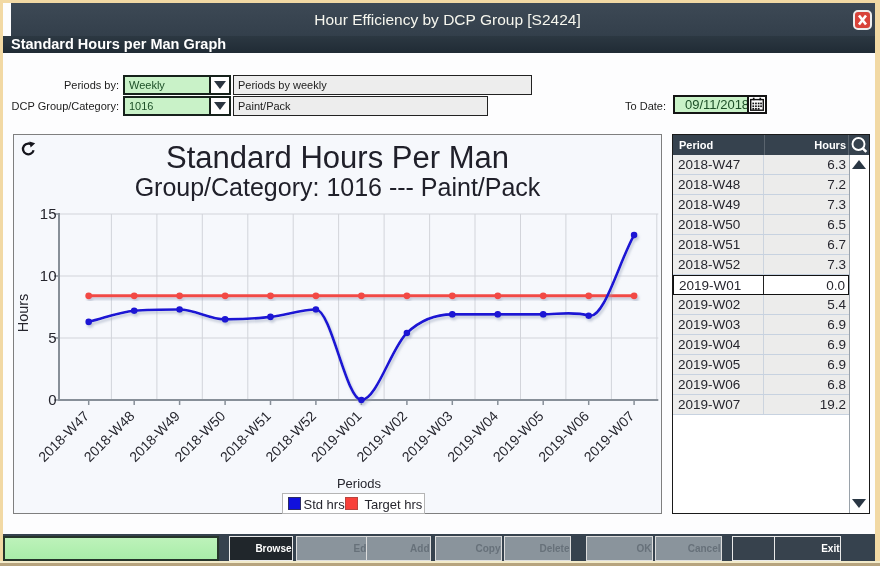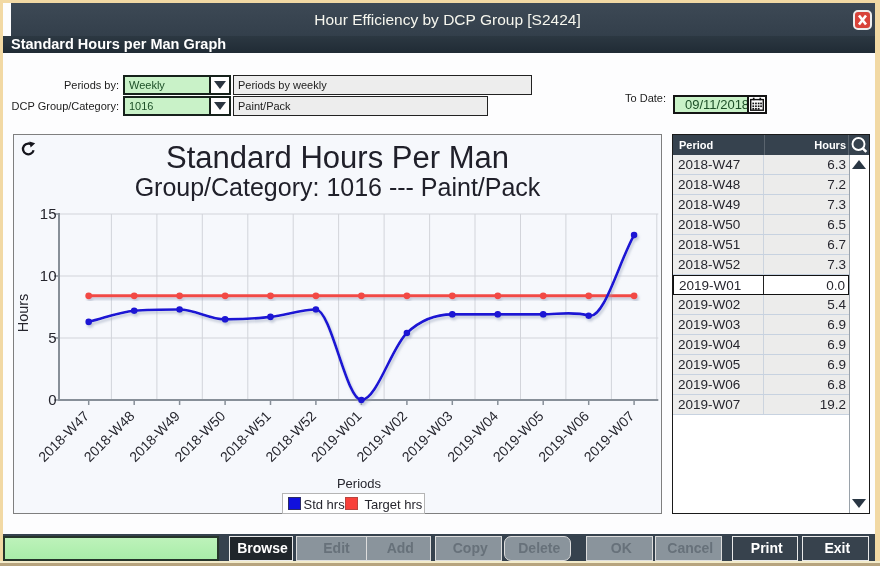--- a/index.html
+++ b/index.html
@@ -31,21 +31,21 @@
 .trow .pc { position:absolute; left:5px; top:2px; }
 .trow .hc { position:absolute; right:3px; top:2px; }
 .trow:after { content:""; position:absolute; left:90px; top:0; width:1px; height:19px; background:#ccd4de; }
 .trow.sel { background:#ffffff; border:1px solid #111; }
 .trow.sel:after { background:#222; height:18px; left:89px; }
 #sbar { position:absolute; left:176px; top:20px; width:20px; height:358px; background:#ffffff; border-left:1px solid #9aa2aa; }
 .tri-up { width:0; height:0; border-left:7px solid transparent; border-right:7px solid transparent; border-bottom:9px solid #2a3744; position:absolute; left:2px; top:5px; }
 .tri-dn { width:0; height:0; border-left:7px solid transparent; border-right:7px solid transparent; border-top:9px solid #2a3744; position:absolute; left:2px; bottom:5px; }
 #bbar { left:3px; top:534px; width:873px; height:27px; background:#36424e; }
 #greenf { left:3px; top:536px; width:216px; height:25px; background:linear-gradient(#bdf2ba,#a9eda9); border:2px solid #26352b; }
-.btn { position:absolute; top:536px; height:25px; font-size:14px; font-weight:bold; text-align:center; padding-left:4px; line-height:23px; }
+.btn { position:absolute; top:536px; height:25px; font-size:10px; font-weight:bold; text-align:right; padding-left:4px; line-height:23px; }
 .btn.on { background:#20262b; border:1.5px solid #e9e9e9; color:#ffffff; }
 .btn.off { background:#8a949c; border:1.5px solid #dddddd; color:#67717a; }
 .btn.dark { background:#37424d; border:1.5px solid #e9e9e9; color:#ffffff; }
 </style></head>
 <body>
 <div class="abs" id="titlebar">Hour Efficiency by DCP Group [S2424]</div>
 <div class="abs" id="bar2">Standard Hours per Man Graph</div>
 <div class="abs" id="xbtn"><svg width="15" height="16" viewBox="0 0 15 16">
       <path d="M 4 3.5 L 11 12.5 M 11 3.5 L 4 12.5" stroke="#fff" stroke-width="2.6"></path>
     </svg></div>
@@ -57,21 +57,21 @@
   </div>
 <div class="fld gray" style="left:233px;top:75px;width:299px;height:20px;">Periods by weekly</div>
 
 <div class="lbl" style="left:0px;top:100px;width:119px;">DCP Group/Category:</div>
 <div class="ddwrap" style="left:123px;top:96px;width:108px;height:20px;">
     <span class="txt">1016</span>
     <span class="ddbtn"></span>
   </div>
 <div class="fld gray" style="left:233px;top:96px;width:255px;height:20px;">Paint/Pack</div>
 
-<div class="lbl" style="left:560px;top:92px;width:106px;">To Date:</div>
+<div class="lbl" style="left:560px;top:100px;width:106px;">To Date:</div>
 <div class="fld" style="left:673px;top:95px;width:74px;height:19px;background:#c9f2c8;border:2px solid #141414;border-right:none;font-size:13px;line-height:15px;padding-left:10px;color:#1c4f27;">09/11/2018</div>
 <div class="abs" style="left:747px;top:95px;width:20px;height:19px;border:2px solid #141414;background:#fff;">
 <svg width="16" height="15" viewBox="0 0 16 15" style="position:absolute;left:0;top:0">
       <rect x="1.7" y="2.6" width="12.6" height="10.6" fill="none" stroke="#111" stroke-width="1.4"></rect>
       <line x1="4.7" y1="0.7" x2="4.7" y2="3.2" stroke="#111" stroke-width="1.7"></line>
       <line x1="11.3" y1="0.7" x2="11.3" y2="3.2" stroke="#111" stroke-width="1.7"></line>
       <g fill="#111">
         <rect x="3.4" y="5.6" width="1.7" height="1.7"></rect>
         <rect x="6.1" y="5.6" width="1.7" height="1.7"></rect>
         <rect x="8.8" y="5.6" width="1.7" height="1.7"></rect>
@@ -270,22 +270,22 @@
 <div class="tri-dn"></div>
 </div>
 </div>
 
 <div class="abs" id="bbar"></div>
 <div class="abs" id="greenf"></div>
 <div class="btn on" style="left:228.5px;width:64px;">Browse</div>
 <div class="btn off" style="left:295.5px;width:78px;">Edit</div>
 <div class="btn off" style="left:366px;width:64.5px;">Add</div>
 <div class="btn off" style="left:435px;width:66.5px;">Copy</div>
-<div class="btn off" style="left:504px;width:66.5px;border-radius:7px;">Delete</div>
+<div class="btn off" style="left:504px;width:66.5px;">Delete</div>
 <div class="btn off" style="left:586px;width:66.5px;">OK</div>
 <div class="btn off" style="left:655px;width:66.5px;">Cancel</div>
 <div class="btn dark" style="left:731.5px;width:66.5px;">Print</div>
-<div class="btn dark" style="left:802px;width:66.5px;">Exit</div>
+<div class="btn dark" style="left:774px;width:66.5px;">Exit</div>
 
 <div class="abs" id="frame-top"></div>
 <div class="abs" id="frame-left"></div>
 <div class="abs" id="frame-right"></div>
 <div class="abs" id="frame-bot1"></div>
 <div class="abs" id="frame-bot2"></div>
 </body></html>

